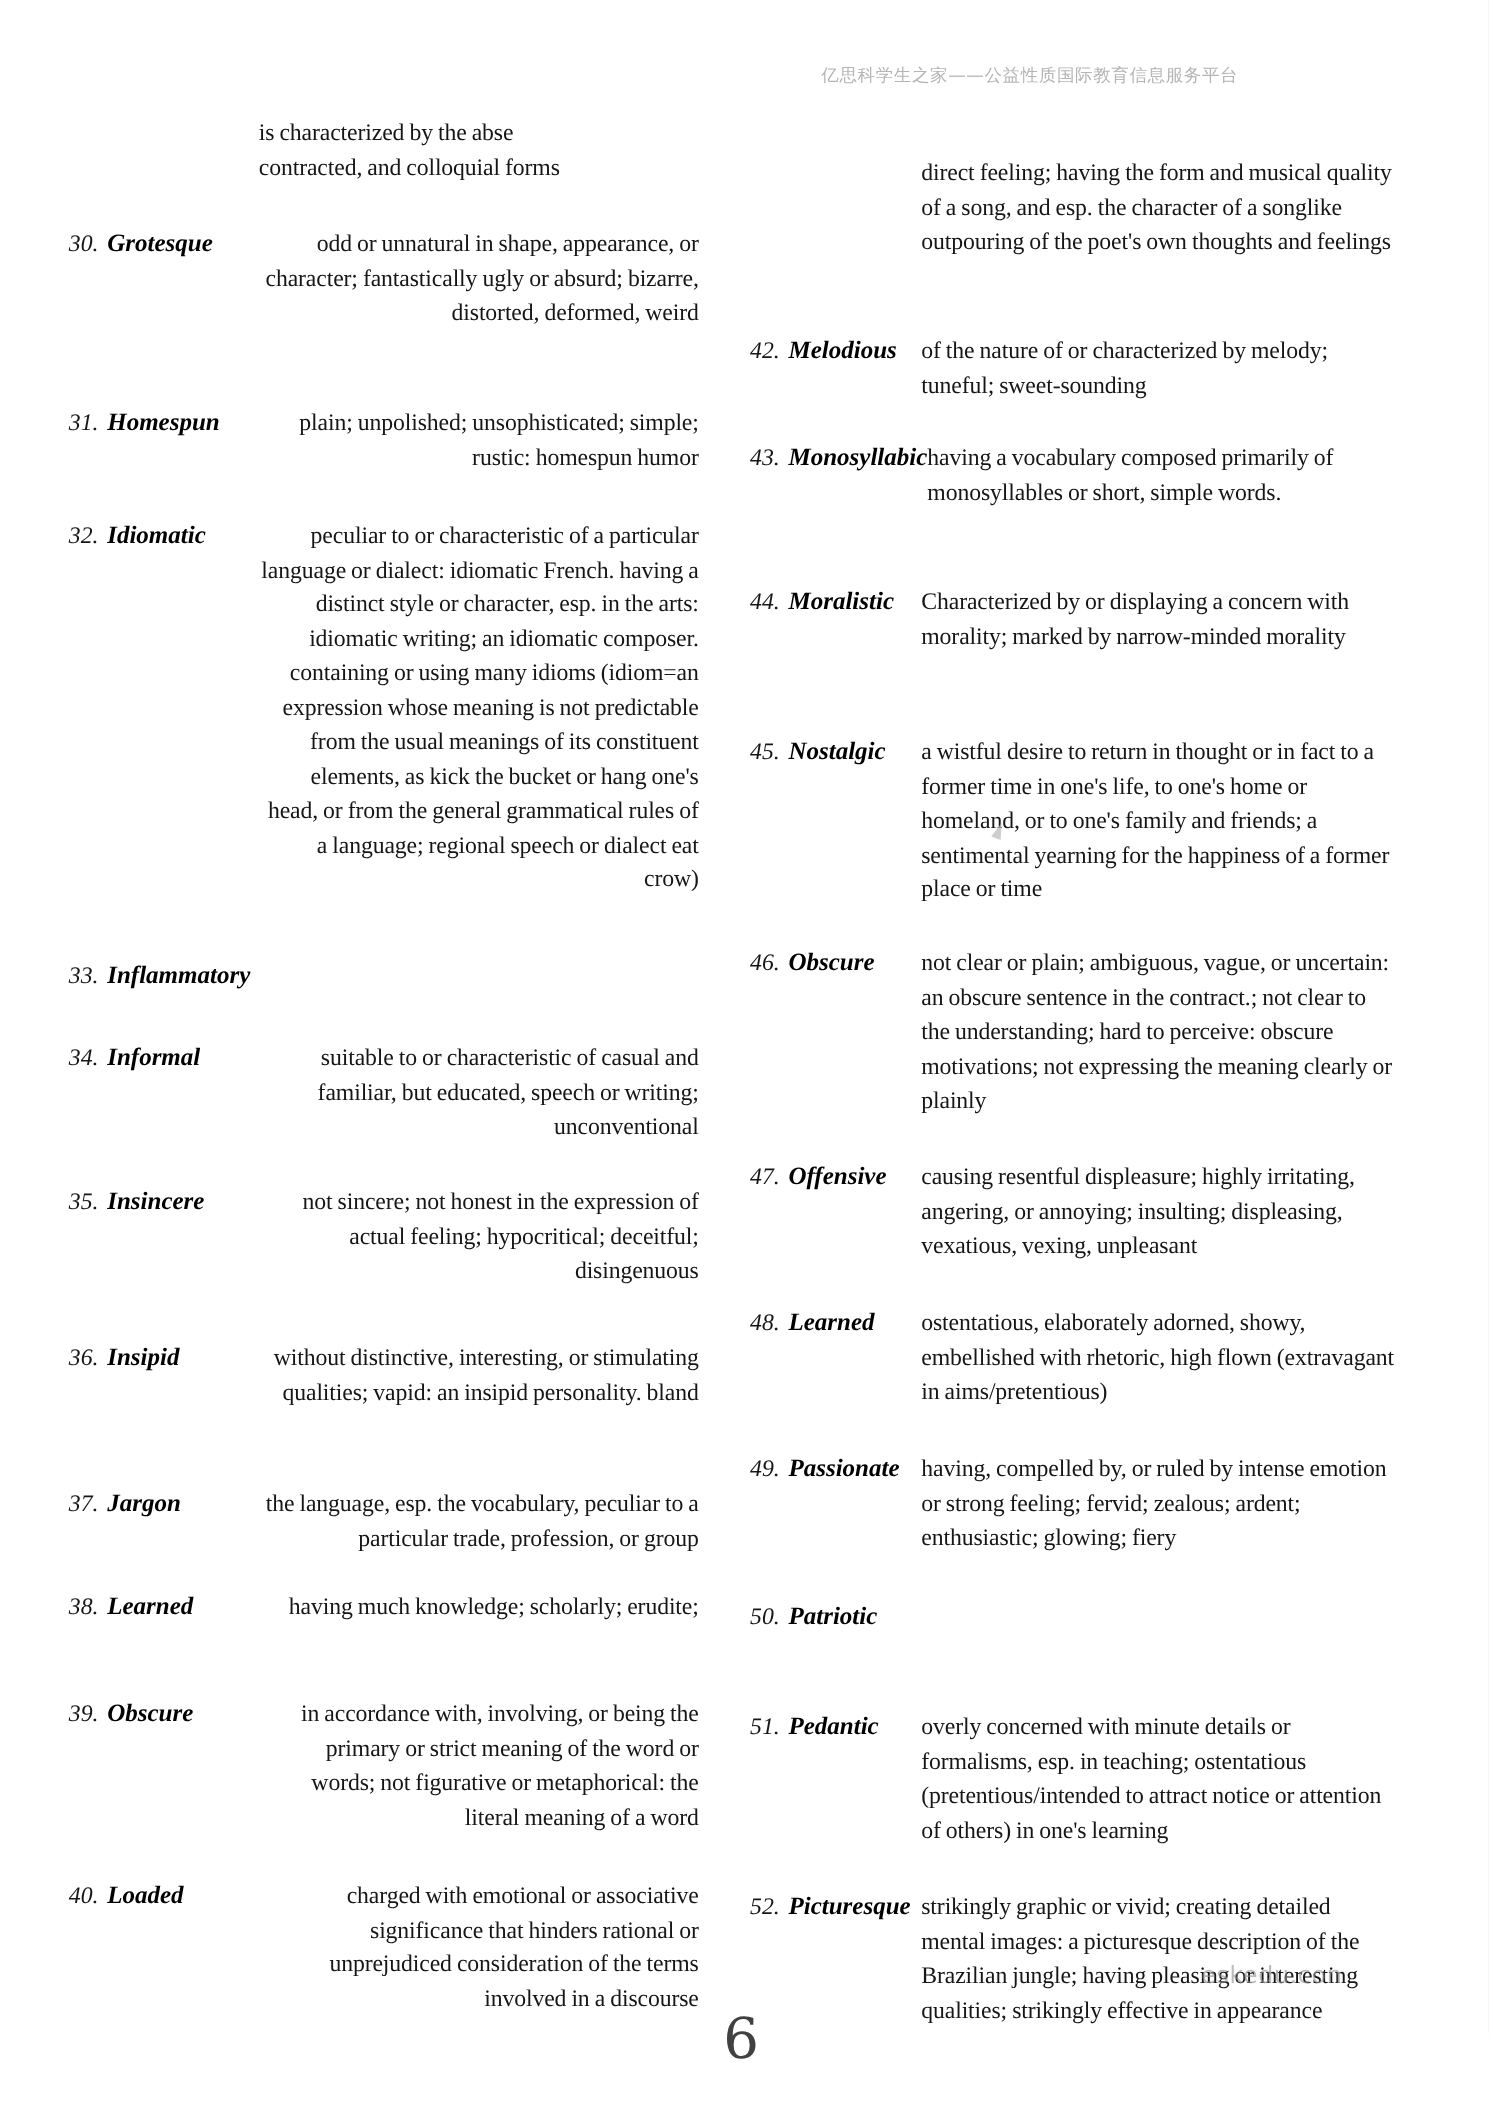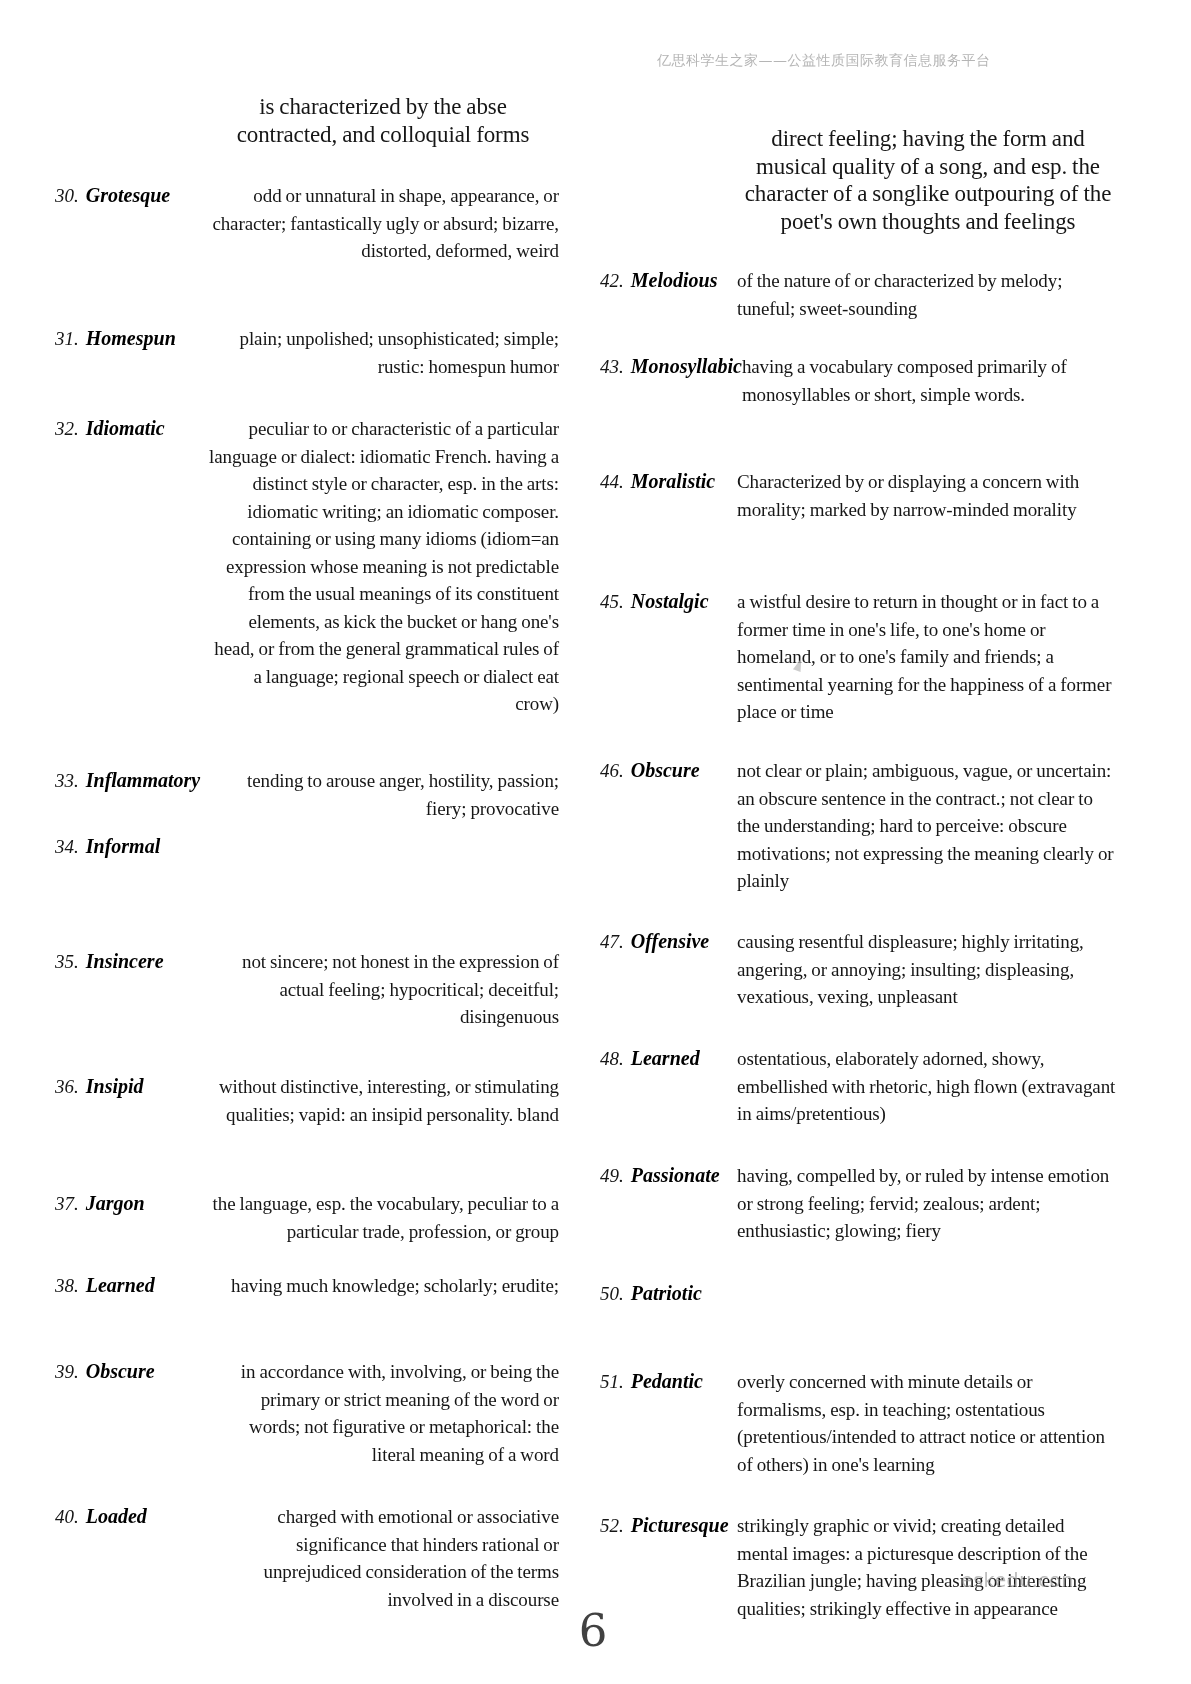--- a/index.html
+++ b/index.html
@@ -1,21 +1,21 @@
 <!DOCTYPE html>
 <html><head>
 <meta charset="utf-8">
 <style>
   html,body{margin:0;padding:0;background:#e9e9e9;}
   .page{position:relative;width:1191px;height:1684px;margin:0 auto;background:#ffffff;
         font-family:"Liberation Serif",serif;color:#161616;overflow:hidden;}
   .site-header{position:absolute;left:657px;top:52px;font-family:"DejaVu Sans",sans-serif;
         font-size:14px;color:#b5b5b5;letter-spacing:.5px;white-space:nowrap;}
-  .cont{position:absolute;white-space:pre-line;font-size:23px;line-height:27.5px;
-        letter-spacing:-.1px;word-spacing:-.6px;text-align:center;}
+  .cont{position:absolute;white-space:pre-line;font-size:19px;line-height:27.5px;
+        letter-spacing:-.1px;word-spacing:-.6px;}
   .cont.left{left:207px;width:352px;}
   .cont.right{left:737px;width:382px;}
   .entry{position:absolute;display:flex;align-items:flex-start;}
   .entry.left{left:55px;}
   .entry.right{left:600px;}
   .cell-term{line-height:27.5px;white-space:nowrap;font-style:italic;}
   .entry.left  .cell-term{flex:0 0 152px;}
   .entry.right .cell-term{flex:0 0 137px;}
   .num{font-size:19px;}
   .term{font-size:20px;font-weight:bold;color:#000;margin-left:7px;}
@@ -50,25 +50,25 @@
     <div class="def">plain; unpolished; unsophisticated; simple; rustic: homespun humor</div>
   </div>
 
   <div class="entry left" style="top:415px">
     <div class="cell-term"><span class="num">32.</span><span class="term">Idiomatic</span></div>
     <div class="def">peculiar to or characteristic of a particular language or dialect: idiomatic French. having a distinct style or character, esp. in the arts: idiomatic writing; an idiomatic composer. containing or using many idioms (idiom=an expression whose meaning is not predictable from the usual meanings of its constituent elements, as kick the bucket or hang one's head, or from the general grammatical rules of a language; regional speech or dialect eat crow)</div>
   </div>
 
   <div class="entry left" style="top:767px">
     <div class="cell-term"><span class="num">33.</span><span class="term">Inflammatory</span></div>
-    <div class="def">tending to arouse anger, hostility, passion; fiery; provocative</div>
   </div>
 
   <div class="entry left" style="top:833px">
     <div class="cell-term"><span class="num">34.</span><span class="term">Informal</span></div>
+    <div class="def">suitable to or characteristic of casual and familiar, but educated, speech or writing; unconventional</div>
   </div>
 
   <div class="entry left" style="top:948px">
     <div class="cell-term"><span class="num">35.</span><span class="term">Insincere</span></div>
     <div class="def">not sincere; not honest in the expression of actual feeling; hypocritical; deceitful; disingenuous</div>
   </div>
 
   <div class="entry left" style="top:1073px">
     <div class="cell-term"><span class="num">36.</span><span class="term">Insipid</span></div>
     <div class="def">without distinctive, interesting, or stimulating qualities; vapid: an insipid personality. bland</div>

